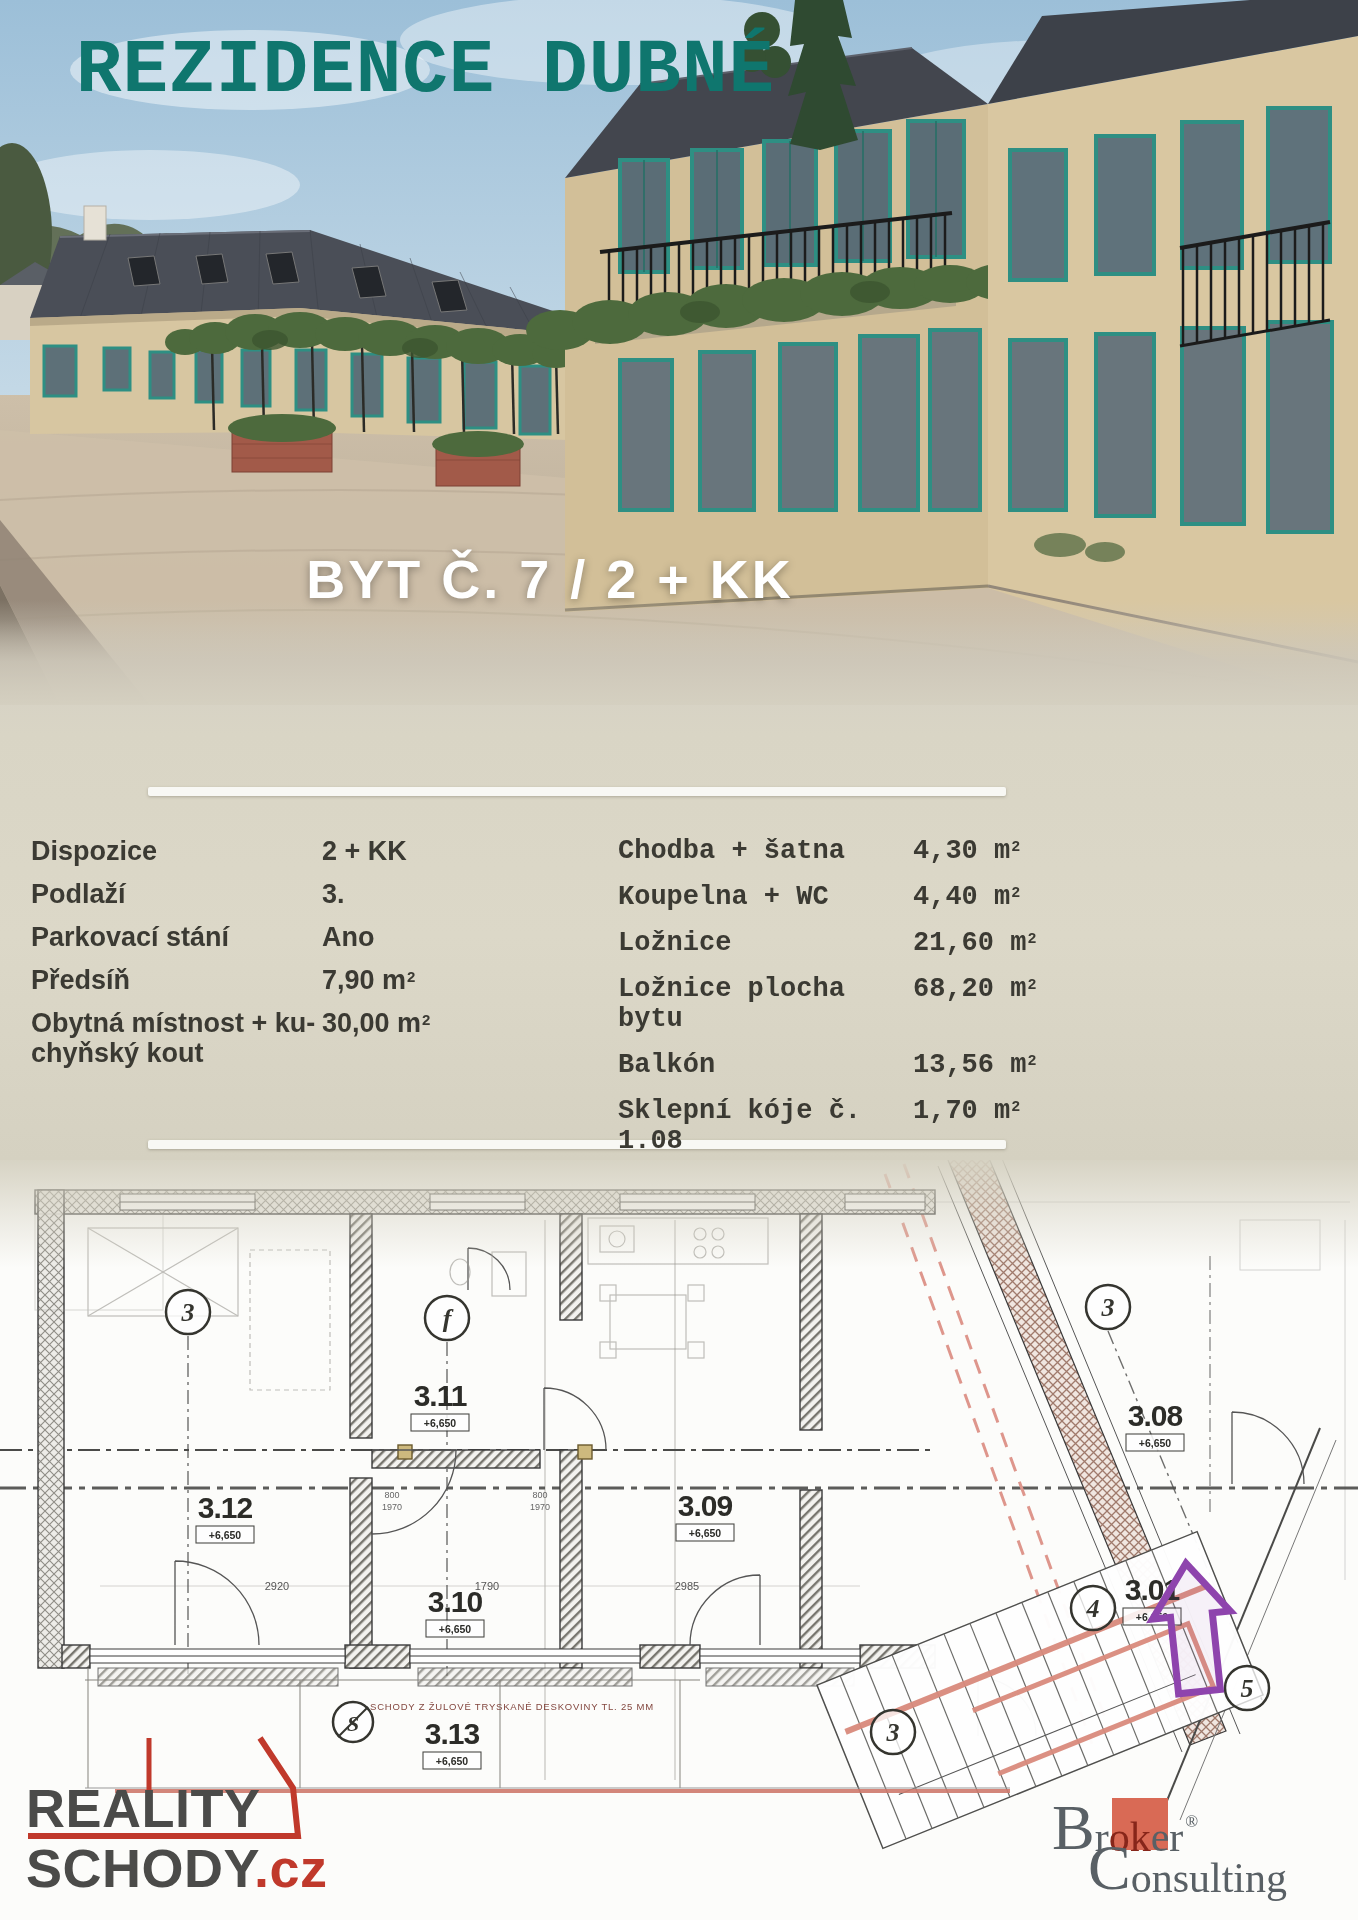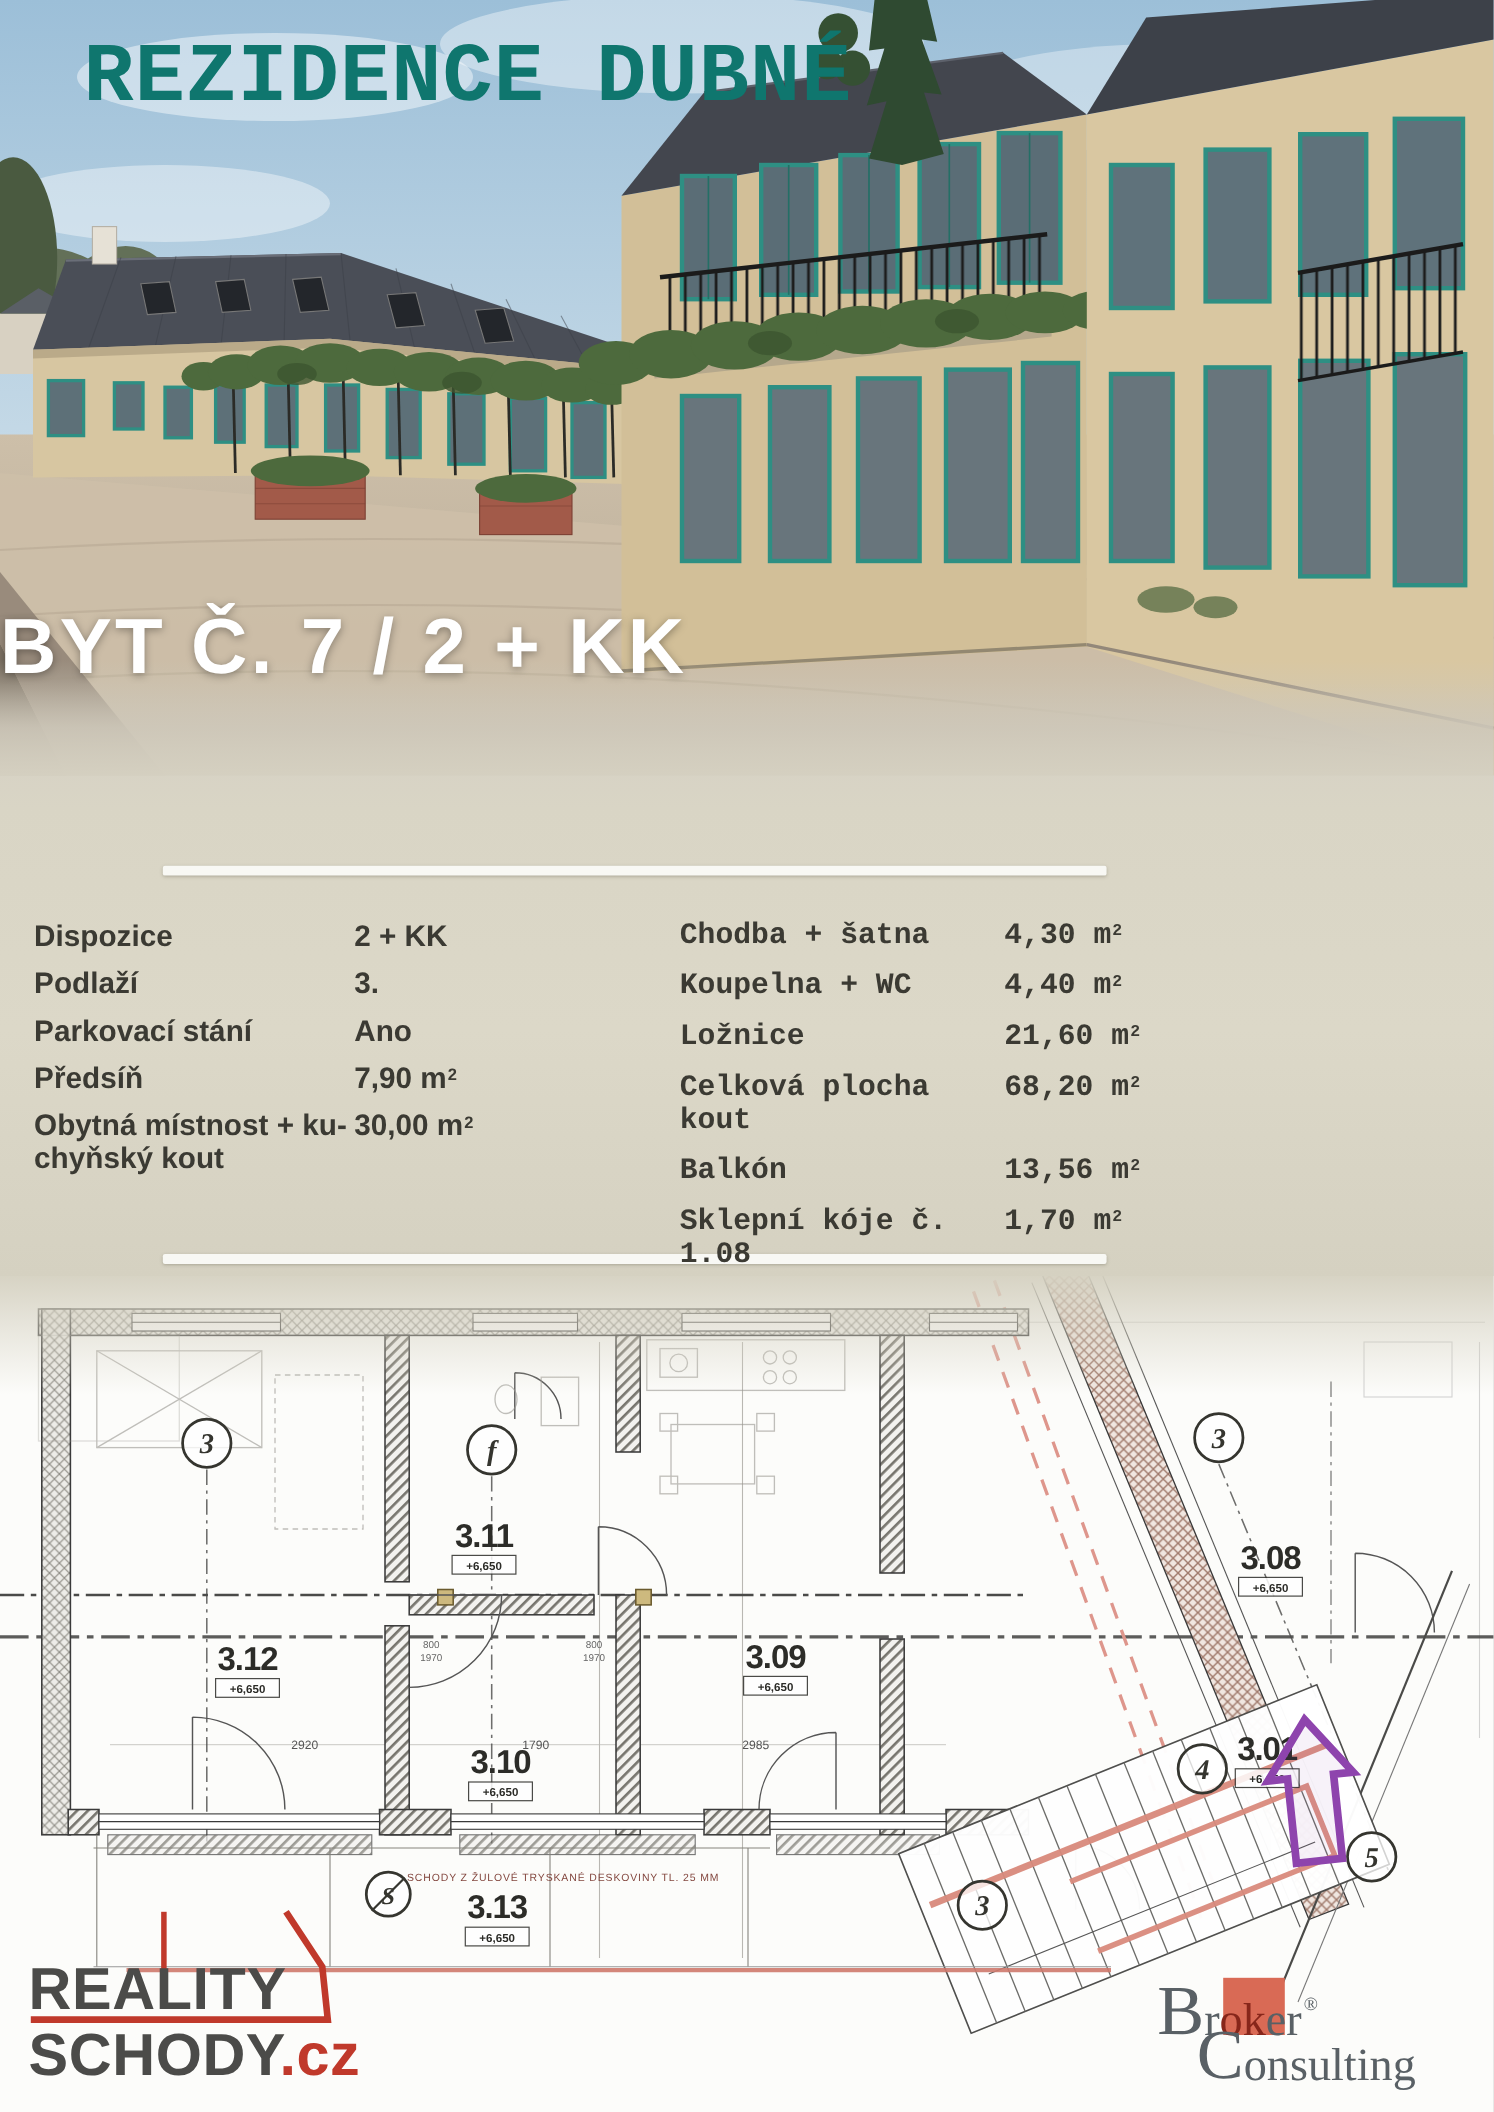--- a/index.html
+++ b/index.html
@@ -4,21 +4,21 @@
 <style>
   html,body{margin:0;padding:0;background:#888;}
   .page{position:relative;width:1358px;height:1920px;margin:0 auto;background:#fff;overflow:hidden;
         font-family:"Liberation Sans",sans-serif;}
   
   .hero{position:absolute;left:0;top:0;width:1358px;height:705px;z-index:0;}
   .title{position:absolute;left:76px;top:28px;z-index:3;margin:0;
          font-family:Liberation Mono, monospace;font-weight:700;font-size:76px;
          letter-spacing:1px;color:#0f766e;}
   .unit-heading{position:absolute;left:0;top:548px;width:1100px;z-index:3;
-         font-weight:700;font-size:71px;letter-spacing:3px;color:#ffffff;
+         text-align:center;font-weight:700;font-size:54px;letter-spacing:3px;color:#ffffff;
          text-shadow:0 2px 8px rgba(0,0,0,.35);}
   
   .specs{position:absolute;left:0;top:600px;width:1358px;height:560px;z-index:2;
          background:linear-gradient(180deg, rgba(201,194,180,0) 0%, rgba(206,200,186,.85) 11%,
                     #d9d5c5 24%, #dcd8c8 60%, #d5d1c1 100%);}
   .bar{position:absolute;left:148px;width:858px;height:9px;background:#f8f8f4;
        border-radius:2px;box-shadow:0 1px 3px rgba(90,85,70,.35);z-index:3;}
   .bar-top{top:787px;}
   .bar-bottom{top:1140px;}
   .spec-col{position:absolute;z-index:3;}
@@ -289,21 +289,21 @@
     </div>
     <div class="srow">
       <span class="slabel">Koupelna + WC</span>
       <span class="sval"><b>4,40 m</b><sup>2</sup></span>
     </div>
     <div class="srow">
       <span class="slabel">Ložnice</span>
       <span class="sval"><b>21,60 m</b><sup>2</sup></span>
     </div>
     <div class="srow">
-      <span class="slabel">Celková plocha kout</span>
+      <span class="slabel">Ložnice plocha bytu</span>
       <span class="sval"><b>68,20 m</b><sup>2</sup></span>
     </div>
     <div class="srow">
       <span class="slabel">Balkón</span>
       <span class="sval"><b>13,56 m</b><sup>2</sup></span>
     </div>
     <div class="srow">
       <span class="slabel">Sklepní kóje č. 1.08</span>
       <span class="sval"><b>1,70 m</b><sup>2</sup></span>
     </div>

